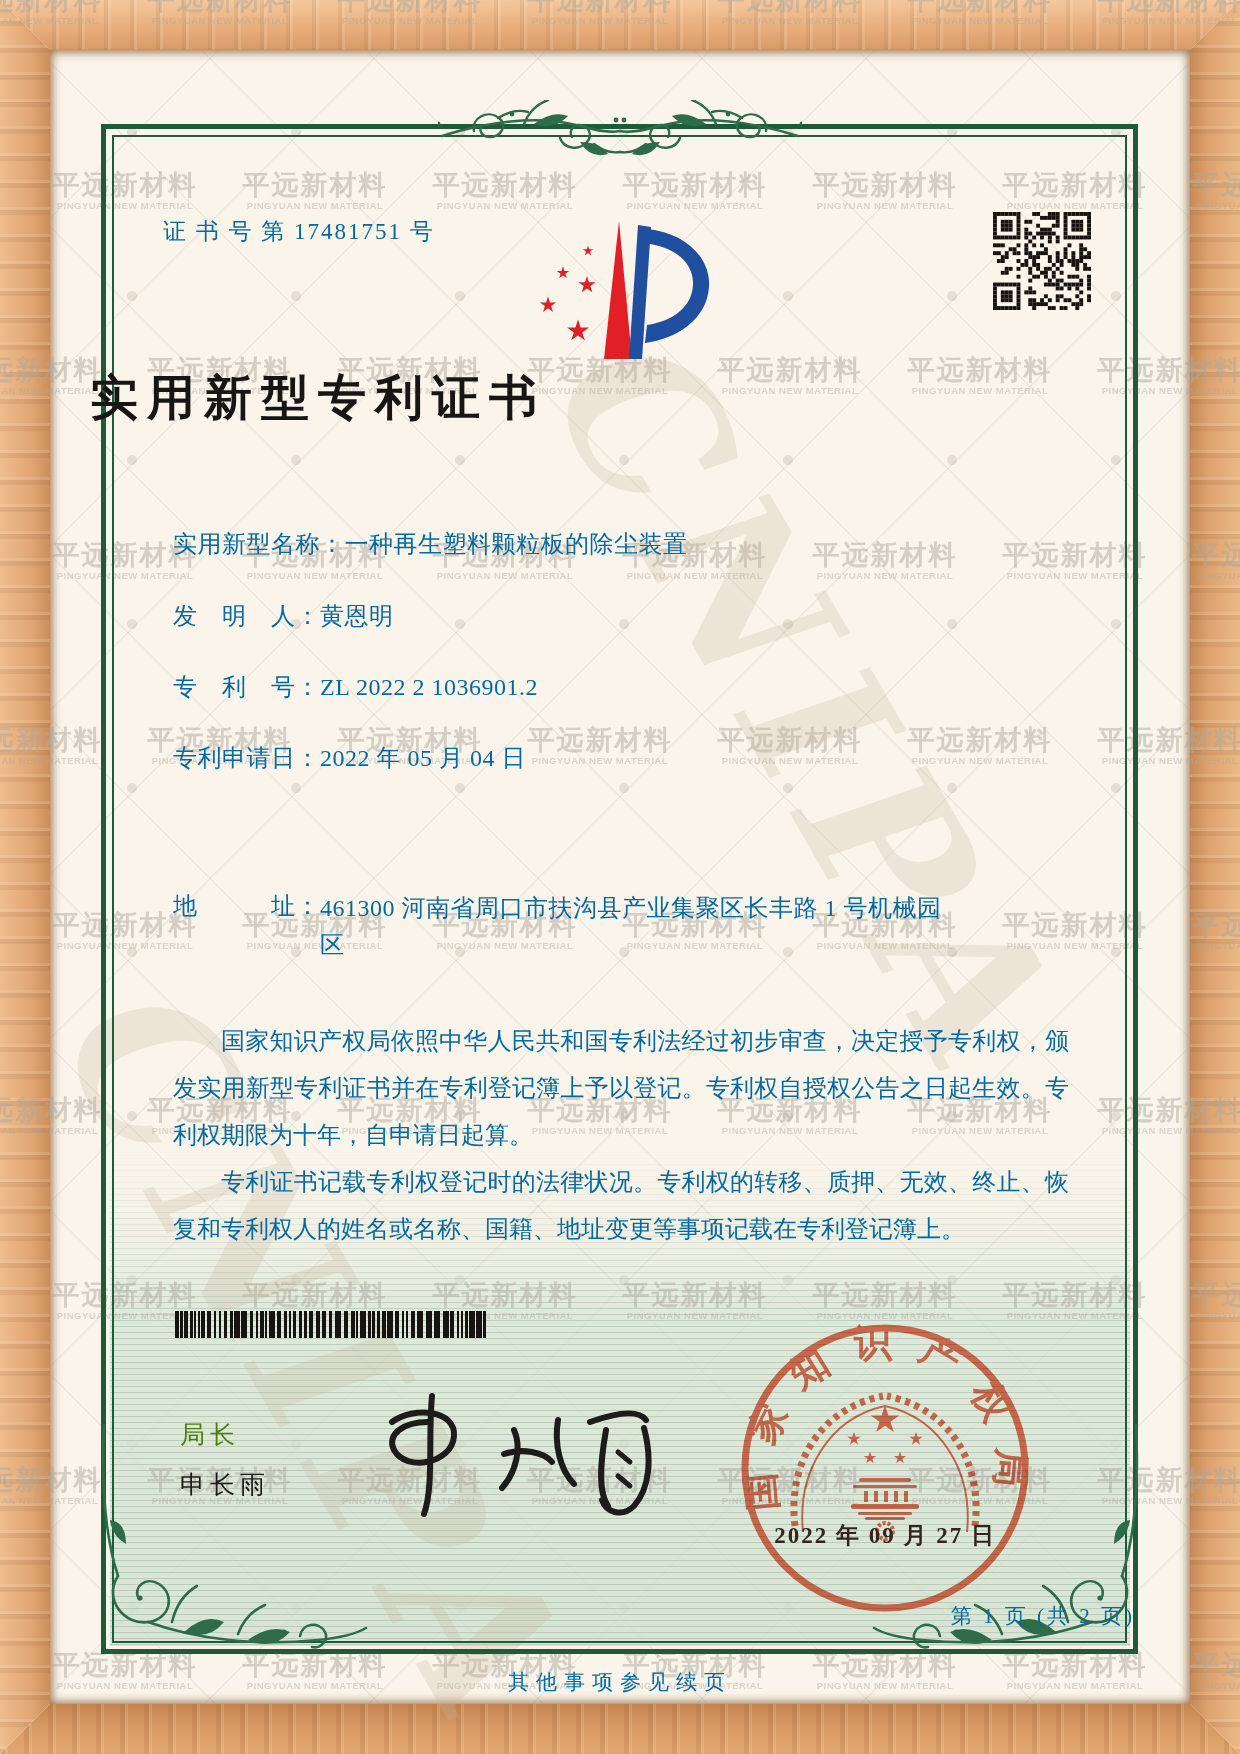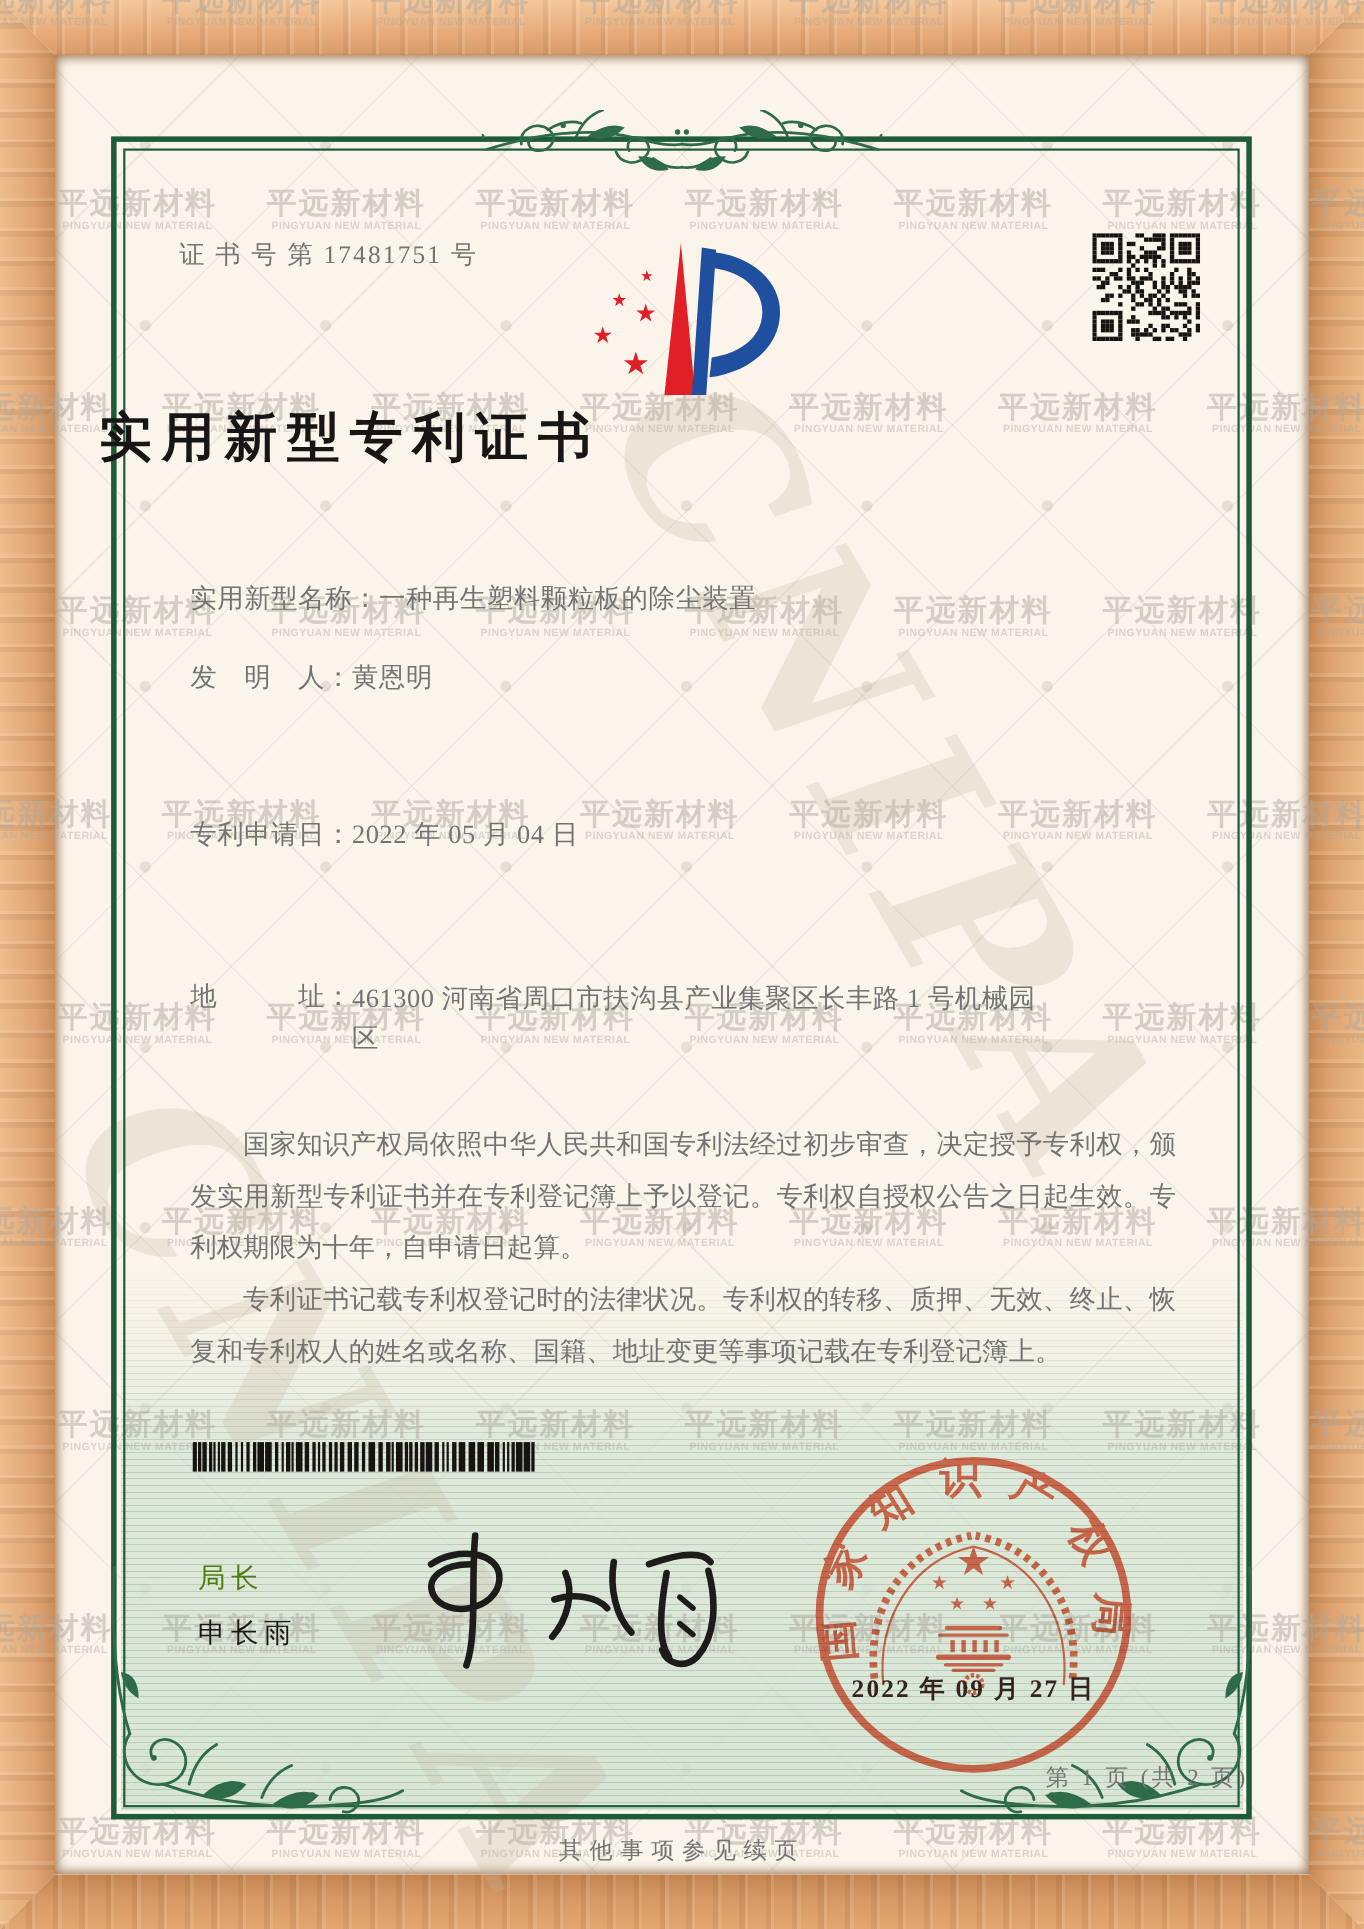--- a/index.html
+++ b/index.html
@@ -67,21 +67,21 @@
   .gbox{position:absolute;z-index:7;left:101px;top:124px;width:1037px;height:1530px;
         border:5px solid #1d5b39;box-sizing:border-box;}
   .gbox-inner{position:absolute;inset:6px;border:2px solid #1d5b39;}
 
   .orn{position:absolute;z-index:8;pointer-events:none;}
   .orn-top{left:438px;top:100px;width:364px;height:66px;}
   .orn-bl{left:86px;top:1424px;width:282px;height:232px;}
   .orn-br{left:872px;top:1424px;width:282px;height:232px;}
 
   
-  .txt{position:absolute;z-index:10;color:#737373;}
+  .txt{position:absolute;z-index:10;color:#0369a1;}
   .certno{left:163px;top:216px;font-size:23px;letter-spacing:2px;}
   .title{left:90px;top:366px;width:960px;text-align:left;font-size:48px;font-weight:bold;
          letter-spacing:9px;color:#181614;}
   .logo{position:absolute;z-index:10;left:535px;top:213px;width:180px;height:152px;}
   .qr{position:absolute;z-index:10;left:993px;top:212px;width:98px;height:98px;}
 
   .frow{left:173px;font-size:24px;letter-spacing:.5px;white-space:nowrap;}
   .frow .fvalue{letter-spacing:.5px;}
   .frow-addr{white-space:normal;}
   .frow-addr .fvalue{display:inline-block;width:632px;vertical-align:top;line-height:37px;}
@@ -743,20 +743,23 @@
       </svg></div>
 
   <div class="txt title">实用新型专利证书</div>
 
   <div class="txt frow" style="top:528px">
     <span class="flabel">实用新型名称：</span><span class="fvalue">一种再生塑料颗粒板的除尘装置</span>
   </div>
   <div class="txt frow" style="top:600px">
     <span class="flabel">发　明　人：</span><span class="fvalue">黄恩明</span>
   </div>
+  <div class="txt frow" style="top:671px">
+    <span class="flabel">专　利　号：</span><span class="fvalue">ZL 2022 2 1036901.2</span>
+  </div>
   <div class="txt frow" style="top:742px">
     <span class="flabel">专利申请日：</span><span class="fvalue">2022 年 05 月 04 日</span>
   </div>
   <div class="txt frow frow-addr" style="top:890px">
     <span class="flabel">地　　　址：</span><span class="fvalue">461300 河南省周口市扶沟县产业集聚区长丰路 1 号机械园区</span>
   </div>
 
   <div class="txt paras">
     <p>国家知识产权局依照中华人民共和国专利法经过初步审查，决定授予专利权，颁发实用新型专利证书并在专利登记簿上予以登记。专利权自授权公告之日起生效。专利权期限为十年，自申请日起算。</p>
     <p>专利证书记载专利权登记时的法律状况。专利权的转移、质押、无效、终止、恢复和专利权人的姓名或名称、国籍、地址变更等事项记载在专利登记簿上。</p>

